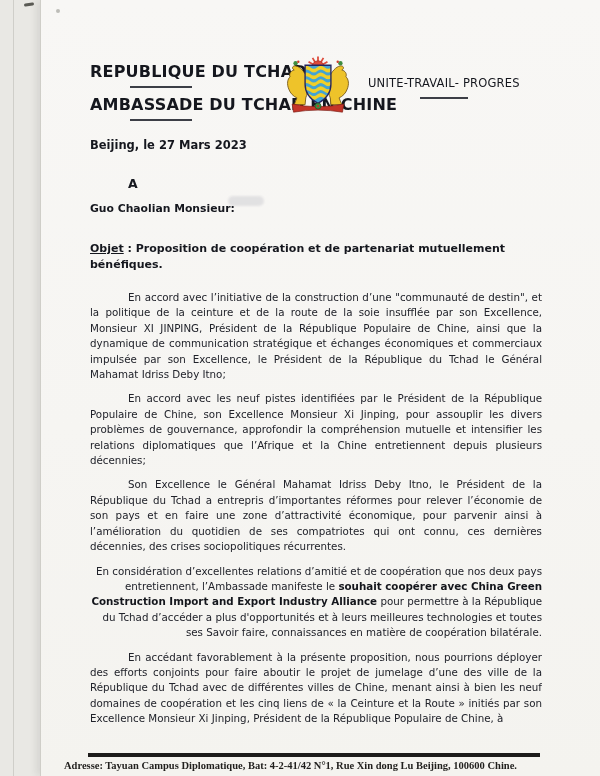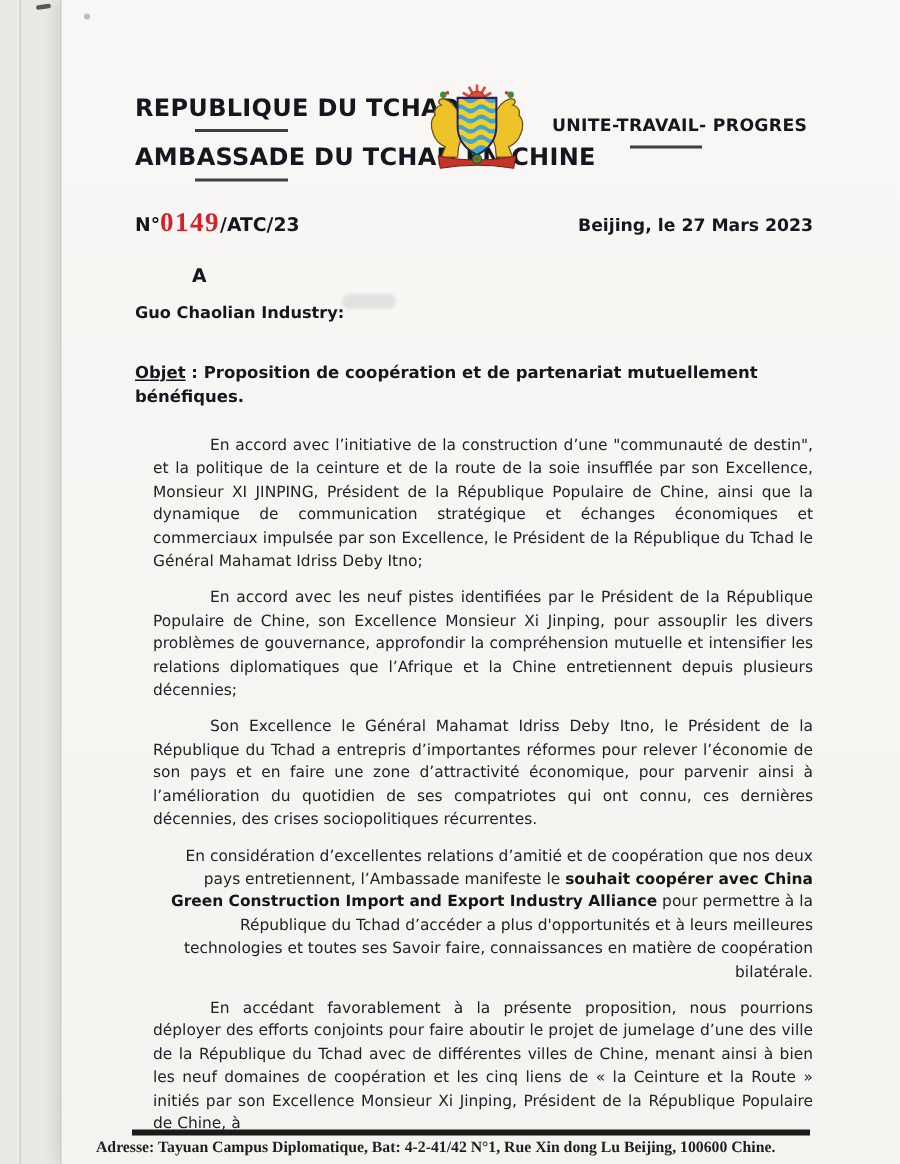--- a/index.html
+++ b/index.html
@@ -19,42 +19,42 @@
   .edge-line{position:absolute;left:13px;top:0;width:1px;height:776px;background:rgba(140,140,132,.28)}
   .speck1{position:absolute;left:24px;top:3px;width:10px;height:3px;background:#5a5a54;border-radius:2px;transform:rotate(-8deg)}
   .speck2{position:absolute;left:56px;top:9px;width:4px;height:4px;background:#8d8d85;border-radius:50%;opacity:.55}
   .smudge{position:absolute;left:228px;top:196px;width:36px;height:10px;background:#b6b6bf;opacity:.32;border-radius:5px;filter:blur(1px)}
 
   
   .lh-left{position:absolute;left:90px;top:62px;font-weight:700;font-size:16px;letter-spacing:.2px;color:#15171e}
   .lh-line2{margin-top:7px}
   .lh-rule{width:62px;height:2px;background:#3c3e46;margin:5px 0 0 40px}
   .emblem{position:absolute;left:284px;top:55px;width:68px;height:64px}
-  .motto{position:absolute;left:368px;top:76px;font-weight:700;font-size:11.5px;letter-spacing:.2px;color:#15171e}
+  .motto{position:absolute;left:368px;top:76px;font-weight:400;font-size:11.5px;letter-spacing:.2px;color:#15171e}
   .motto-rule{width:48px;height:2px;background:#3c3e46;margin:7px 0 0 52px}
 
   
   .ref-row{position:absolute;left:90px;top:138px;width:452px;display:flex;justify-content:space-between;align-items:baseline}
   .ref-prefix,.ref-suffix{font-weight:700;font-size:12.5px;color:#15171e}
   .ref-number{font-family:"Liberation Serif",serif;font-weight:700;font-size:18px;color:#d2232b;letter-spacing:1px}
   .date-line{font-weight:700;font-size:11.5px;color:#15171e}
 
   .salutation{position:absolute;left:128px;top:176px;font-weight:700;font-size:12.5px;color:#15171e}
 
   .recipient{position:absolute;left:90px;top:201px;font-weight:700;font-size:10.8px;line-height:15px;color:#15171e}
 
   .subject{position:absolute;left:90px;top:241px;width:452px;font-weight:700;font-size:11px;line-height:16px;color:#15171e}
   .subject-label{text-decoration:underline}
 
   
   .letter-body{
     position:absolute;left:90px;top:290px;width:452px;height:464px;overflow:hidden;
     font-size:10.3px;line-height:15.4px;text-align:justify;color:#20222a;
   }
-  .letter-body p{margin:0 0 9px 12px;text-indent:38px}
+  .letter-body p{margin:0 0 9px 0;text-indent:38px}
   .letter-body p.no-indent{text-indent:0;text-align:right}
   .letter-body strong{color:#14161c}
 
   
   .footer-rule{position:absolute;left:88px;top:753px;width:452px;height:4px;background:#1c1b1a}
   .footer-address{
     position:absolute;left:64px;top:760px;width:500px;text-align:left;white-space:nowrap;
     font-family:"Liberation Serif",serif;font-weight:700;font-size:10.5px;color:#201f1d;
   }
 </style>
@@ -121,29 +121,26 @@
     <circle cx="50" cy="74" r="1.7" fill="#c43428"></circle>
   </g>
 </svg>
 
 <div class="motto">
   <div>UNITE-TRAVAIL- PROGRES</div>
   <div class="motto-rule"></div>
 </div>
 
 <div class="ref-row">
-  <div>
-    <span class="ref-prefix">N°</span><span class="ref-number">0149</span><span class="ref-suffix">/ATC/23</span>
-  </div>
   <div class="date-line">Beijing, le 27 Mars 2023</div>
 </div>
 
 <div class="salutation">A</div>
 <div class="recipient">
-  <div>Guo Chaolian Industry:</div>
+  <div>Guo Chaolian Monsieur:</div>
 </div>
 
 <div class="subject">
   <span class="subject-label">Objet</span><span> : Proposition de coopération et de partenariat mutuellement bénéfiques.</span>
 </div>
 
 <div class="letter-body">
   <p><span>En accord avec l’initiative de la construction d’une "communauté de destin", et la politique de la ceinture et de la route de la soie insufflée par son Excellence, Monsieur XI JINPING, Président de la République Populaire de Chine, ainsi que la dynamique de communication stratégique et échanges économiques et commerciaux impulsée par son Excellence, le Président de la République du Tchad le Général Mahamat Idriss Deby Itno;</span></p>
   <p><span>En accord avec les neuf pistes identifiées par le Président de la République Populaire de Chine, son Excellence Monsieur Xi Jinping, pour assouplir les divers problèmes de gouvernance, approfondir la compréhension mutuelle et intensifier les relations diplomatiques que l’Afrique et la Chine entretiennent depuis plusieurs décennies;</span></p>
   <p><span>Son Excellence le Général Mahamat Idriss Deby Itno, le Président de la République du Tchad a entrepris d’importantes réformes pour relever l’économie de son pays et en faire une zone d’attractivité économique, pour parvenir ainsi à l’amélioration du quotidien de ses compatriotes qui ont connu, ces dernières décennies, des crises sociopolitiques récurrentes.</span></p>

